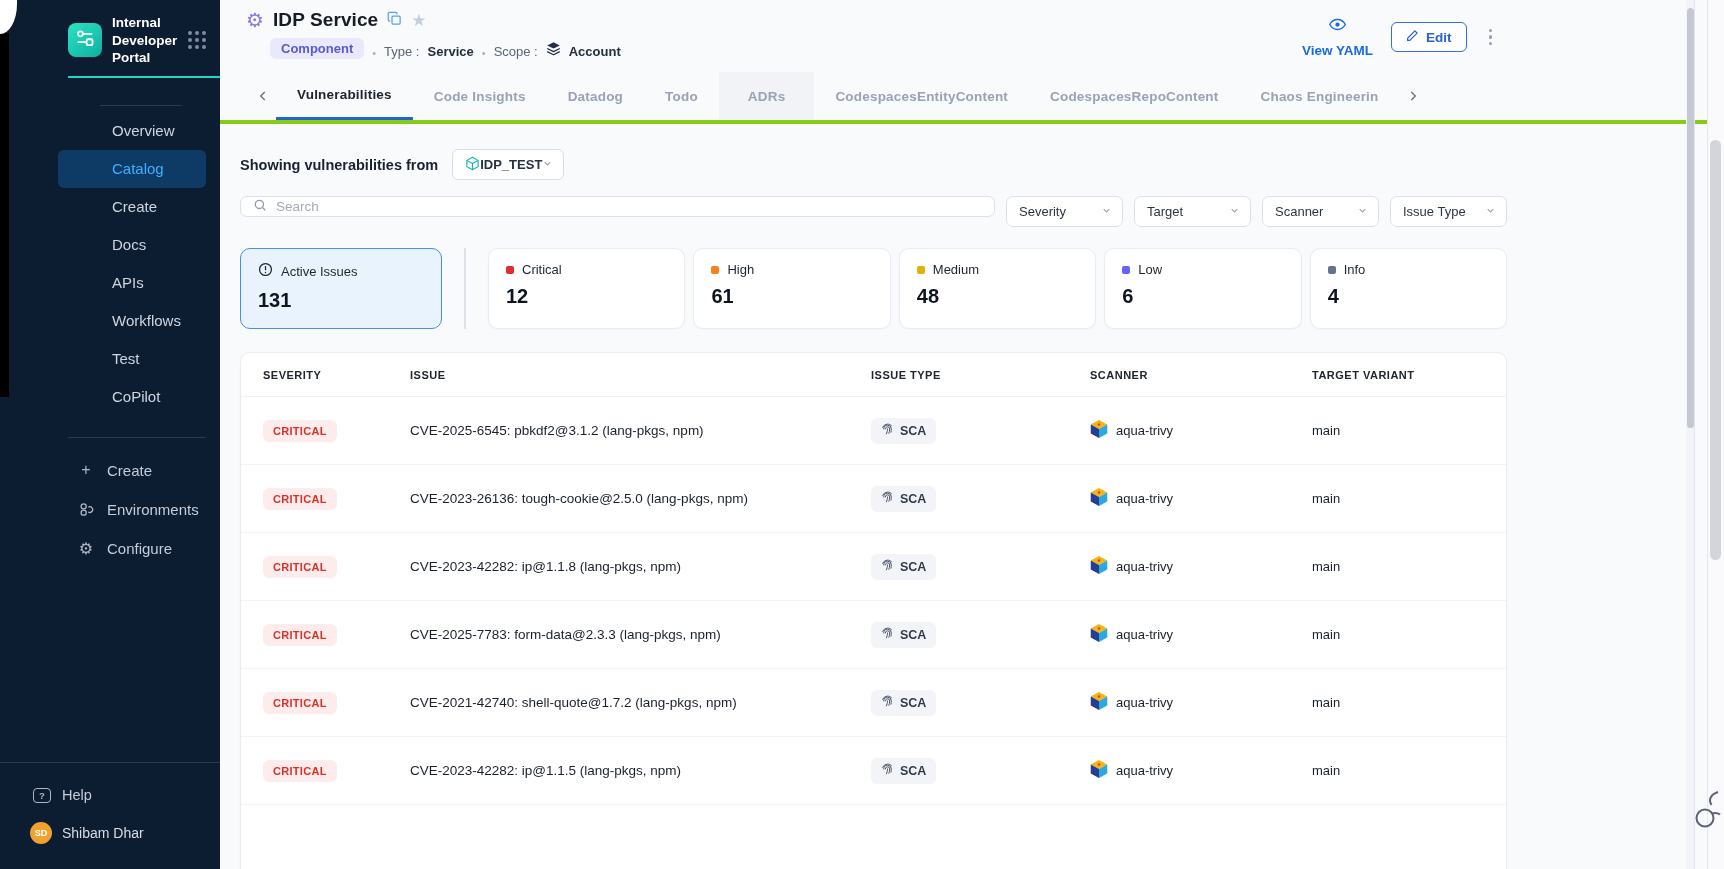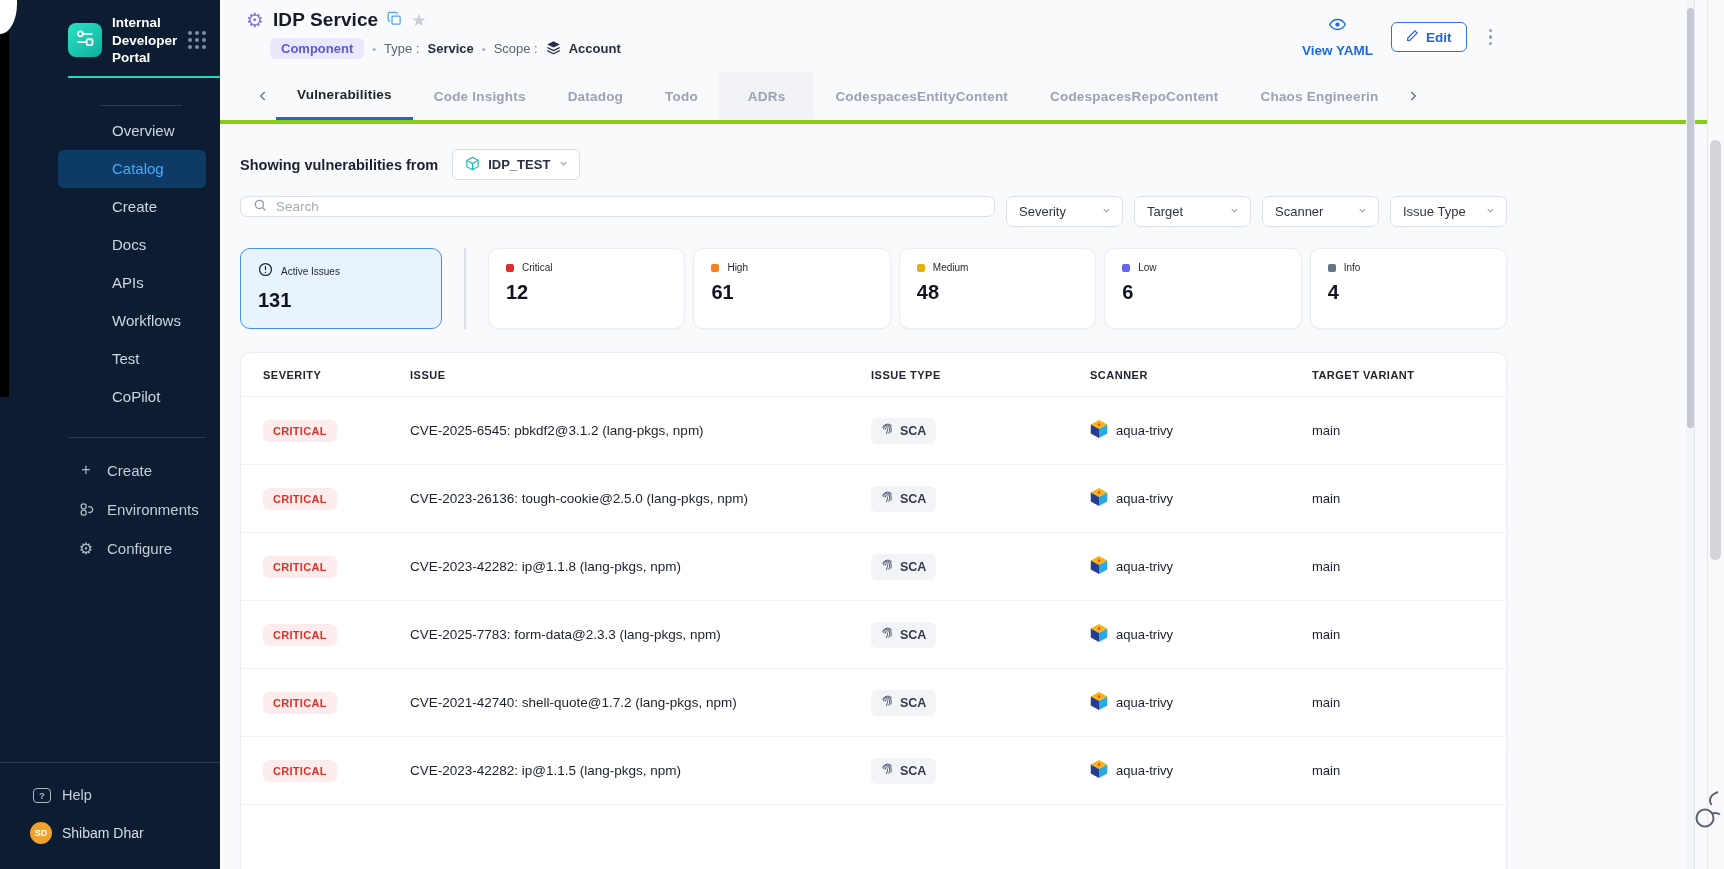--- a/index.html
+++ b/index.html
@@ -36,63 +36,63 @@
                display:flex; align-items:center; justify-content:center; flex:none; }
   .user-item { display:flex; align-items:center; gap:10px; padding:19px 0 0 30px; color:#d6dde8; font-size:14px; cursor:pointer; }
   .avatar { width:22px; height:22px; border-radius:50%; background:#f0a22e; color:#fff; font-size:9px; font-weight:700;
             display:flex; align-items:center; justify-content:center; flex:none; }
   
   .main { position:absolute; left:220px; top:0; width:1504px; height:869px; background:#f8fafc; }
   .ph-row1 { position:absolute; top:9px; left:26px; display:flex; align-items:center; gap:9px; z-index:2; }
   .title-gear { font-size:20px; color:#8678e0; line-height:1; }
   .page-title { font-size:19px; font-weight:700; color:#161b26; letter-spacing:.1px; }
   .star-icon { font-size:17px; color:#c7ced9; line-height:1; cursor:pointer; }
-  .ph-row2 { position:absolute; top:38px; left:50px; display:flex; align-items:center; gap:8px; font-size:13px; color:#5c6573; z-index:2; }
+  .ph-row2 { position:absolute; top:38px; left:50px; display:flex; align-items:flex-end; gap:8px; font-size:13px; color:#5c6573; z-index:2; }
   .entity-badge { background:#e9e8fd; color:#5a5ad0; padding:3px 11px; border-radius:6px; font-size:13px; font-weight:600; }
   .dot-sep { color:#a6adb9; font-size:11px; }
   .meta-val { color:#262e3c; font-weight:700; }
   .header-actions { position:absolute; top:16px; right:228px; display:flex; align-items:center; gap:18px; z-index:2; }
   .view-yaml { display:flex; align-items:center; gap:7px; color:#1b6be0; font-size:13.5px; font-weight:700; cursor:pointer;flex-direction:column; }
   .edit-btn { display:flex; align-items:center; gap:7px; border:1.5px solid #2f6fe0; color:#2563cf; background:#fff;
               border-radius:6px; height:30px; padding:0 14px; font-size:13.5px; font-weight:700; cursor:pointer; }
   .kebab { display:flex; flex-direction:column; gap:3px; padding:4px; cursor:pointer; }
   .kebab i { width:3.5px; height:3.5px; border-radius:50%; background:#98a0ae; }
   
   .tabs { position:absolute; top:72px; left:0; right:0; height:52px; border-bottom:4px solid #84cc16;
           display:flex; align-items:stretch; padding-left:30px; }
   .tab-chev { align-self:center; display:flex; cursor:pointer; padding:0 6px; }
   .tab { display:flex; align-items:center; padding:0 21px; font-size:13.5px; font-weight:700; color:#9aa2b3;
          letter-spacing:.2px; cursor:pointer; white-space:nowrap; }
   .tab.active { color:#20262f; border-bottom:3px solid #2563d0; }
   .tab.shaded { background:#f1f3f7; padding:0 29px; }
   
   .showing-row { position:absolute; top:149px; left:20px; display:flex; align-items:center; gap:14px; }
   .showing-label { font-size:14.5px; font-weight:700; color:#1a2230; }
-  .project-select { display:flex; align-items:center; gap:8px; height:31px; padding:0 10px 0 12px; background:#fff;
+  .project-select { display:flex; align-items:center; height:31px; padding:0 10px 0 12px; background:#fff;
                     border:1px solid #d8dee8; border-radius:6px; font-size:13px; font-weight:600; color:#273142; cursor:pointer; }
   
   .filter-row { position:absolute; top:196px; left:20px; right:217px; display:flex; gap:11px; }
   .search-box { flex:1; display:flex; align-items:center; gap:9px; height:21px; background:#fff;
                 border:1px solid #dbe0e9; border-radius:7px; padding:0 12px; }
   .search-box input { border:none; outline:none; flex:1; font-size:13.5px; color:#333b49; background:transparent;
                       font-family:"Liberation Sans","DejaVu Sans",sans-serif; }
   .search-box input::placeholder { color:#a2abb8; }
   .filter { width:117px; flex:none; display:flex; align-items:center; justify-content:space-between; height:31px;
             background:#fff; border:1px solid #dbe0e9; border-radius:7px; padding:0 10px 0 12px;
             font-size:13px; color:#2c3544; cursor:pointer; }
   
   .stats-row { position:absolute; top:248px; left:20px; right:217px; display:flex; align-items:stretch; height:81px; }
   .stat-active { width:202px; flex:none; background:#e9f3fd; border:1.5px solid #4b8fe2; border-radius:10px; padding:13px 17px; cursor:pointer; }
   .stat-div { width:2px; background:#dce1e9; margin:0 22px; flex:none; }
   .stat-cards { flex:1; display:flex; gap:8px; }
   .stat-card { flex:1; background:#fff; border:1px solid #e9ecf2; border-radius:10px; padding:13px 17px; cursor:pointer;
                box-shadow:0 1px 2px rgba(20,30,50,.03); }
   .stat-head { display:flex; align-items:center; gap:8px; }
   .stat-dot { width:8px; height:8px; border-radius:2px; flex:none; }
-  .stat-label { font-size:10px; color:#1d2530; font-weight:500; }
+  .stat-label { font-size:13px; color:#1d2530; font-weight:500; }
   .stat-value { font-size:20px; font-weight:700; color:#0f1520; margin-top:8px; }
   
   .table-card { position:absolute; top:352px; left:20px; right:217px; height:560px; background:#fff;
                 border:1px solid #e9ecf2; border-radius:10px; overflow:hidden; box-shadow:0 1px 2px rgba(20,30,50,.03); }
   .t-head, .t-row { display:grid; grid-template-columns:147px 461px 219px 222px 1fr; align-items:center; padding-left:22px; }
   .t-head { height:44px; border-bottom:1px solid #eef1f5; font-size:11px; font-weight:700; letter-spacing:.5px; color:#20262f; }
   .t-row { height:68px; border-bottom:1px solid #f1f3f7; }
   .sev-badge { display:inline-block; padding:5px 10px; border-radius:6px; background:#fdecec; color:#d8332b;
                font-size:11px; font-weight:700; letter-spacing:.3px; }
   .issue-text { font-size:13.5px; color:#1a212d; }

